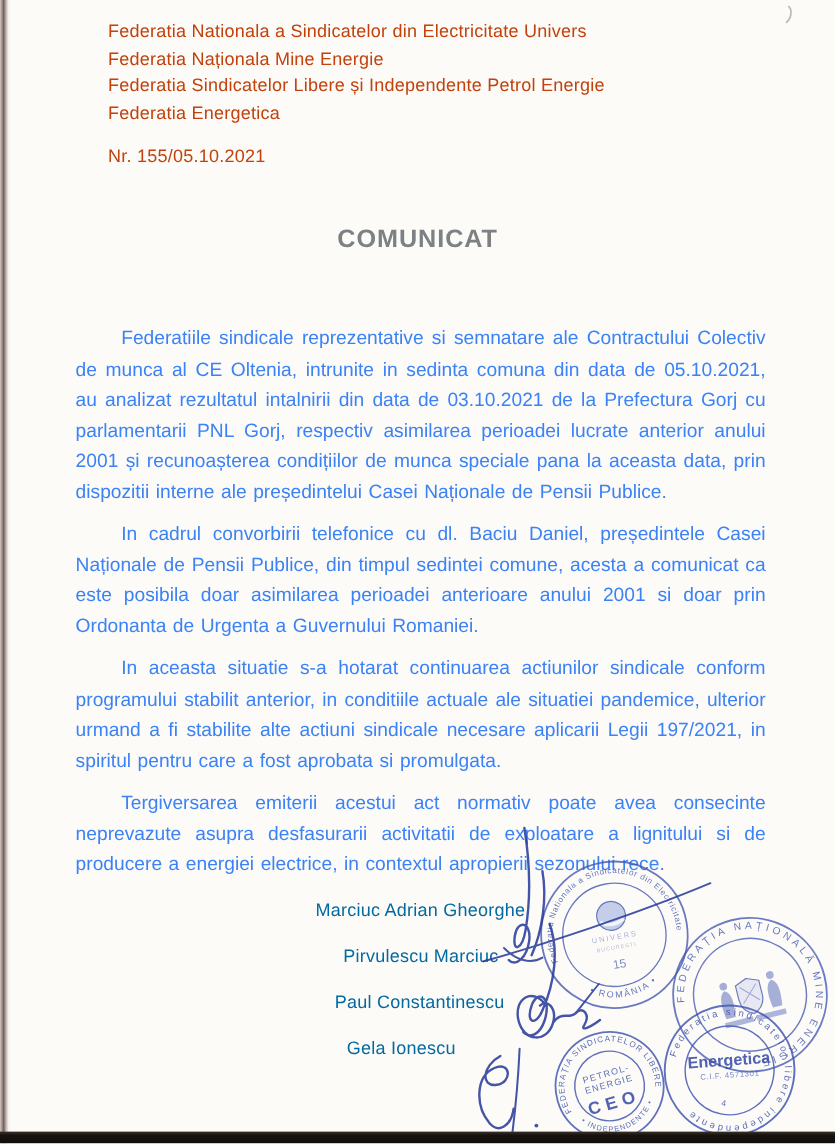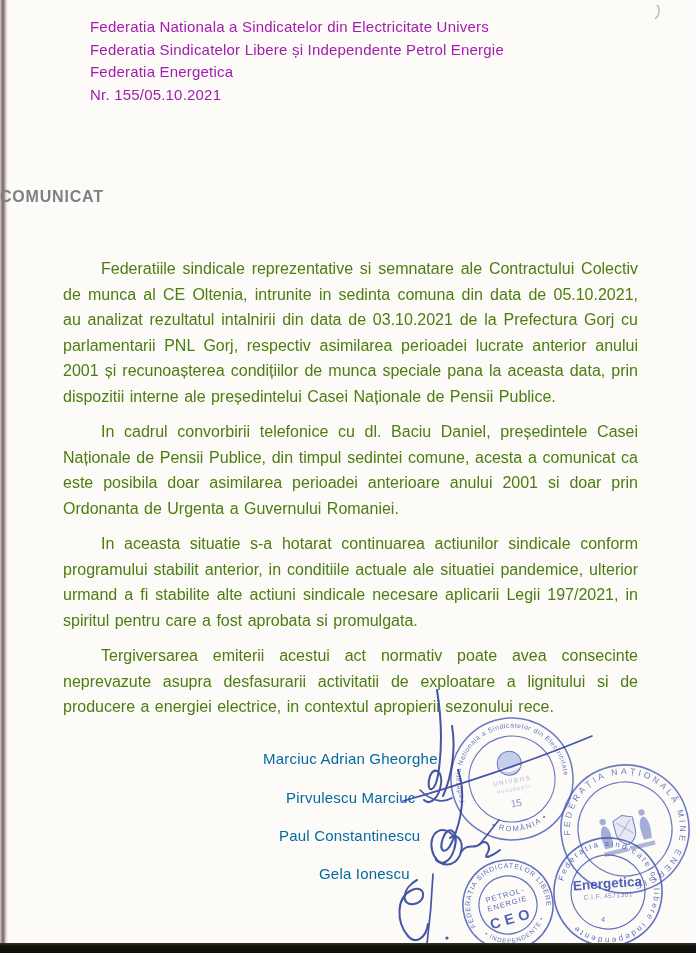--- a/index.html
+++ b/index.html
@@ -13,54 +13,55 @@
     background:linear-gradient(to right,#cfc0bc 0px,#8d7a76 2px,#5e4d4b 3px,#b7aaa5 5px,#f4f0ec 7px,#fcfbf8 9px);
     opacity:.9;
   }
   .edge-bottom{
     position:absolute;left:0;right:0;bottom:0;height:10px;
     background:linear-gradient(to bottom,#3a332c 0px,#16130f 3px,#100e0b 10px);
     z-index:5;
   }
   .letterhead{
     position:absolute;left:90px;top:16px;right:56px;
-    color:#a21caf;font-size:15px;line-height:22.5px;letter-spacing:.2px;
+    color:#c2410c;font-size:15px;line-height:22.5px;letter-spacing:.2px;
   }
-  .letterhead .ref{margin-top:0;}
+  .letterhead .ref{margin-top:14px;}
   .doc-title{
     position:absolute;left:0;right:0;top:188px;margin:0;
-    color:#7d8084;font-size:16px;font-weight:bold;letter-spacing:.8px;
+    text-align:center;color:#7d8084;font-size:21px;font-weight:bold;letter-spacing:.8px;
   }
   .bodytext{
-    position:absolute;left:63px;top:256px;width:575px;
-    color:#4d7c0f;font-size:16px;line-height:25.5px;
+    position:absolute;left:63px;top:270px;width:575px;
+    color:#3b82f6;font-size:16px;line-height:25.5px;
   }
   .bodytext p{
     margin:0 0 10px 0;text-align:justify;text-indent:38px;
     word-spacing:1px;
   }
   .signatory{
     position:absolute;color:#0369a1;font-size:15px;letter-spacing:.2px;white-space:nowrap;
   }
   .n1{left:263px;top:750px;}
   .n2{left:286px;top:789px;}
   .n3{left:279px;top:827px;}
-  .n4{left:319px;top:865px;}
+  .n4{left:289px;top:865px;}
   .overlay{position:absolute;left:0;top:0;z-index:4;pointer-events:none;}
   .stamp-txt{fill:#3f54ae;}
   .stamp-ring{stroke:#4558b2;fill:none;}
 </style>
 </head>
 <body>
 
 <div class="page">
   <div class="edge-left"></div>
 
   <div class="letterhead">
     <div>Federatia Nationala a Sindicatelor din Electricitate Univers</div>
+    <div>Federatia Naționala Mine Energie</div>
     <div>Federatia Sindicatelor Libere și Independente Petrol Energie</div>
     <div>Federatia Energetica</div>
     <div class="ref">Nr. 155/05.10.2021</div>
   </div>
 
   <h1 class="doc-title">COMUNICAT</h1>
 
   <div class="bodytext">
     <p>Federatiile sindicale reprezentative si semnatare ale Contractului Colectiv de munca al CE Oltenia, intrunite in sedinta comuna din data de 05.10.2021, au analizat rezultatul intalnirii din data de 03.10.2021 de la Prefectura Gorj cu parlamentarii PNL Gorj, respectiv asimilarea perioadei lucrate anterior anului 2001 și recunoașterea condițiilor de munca speciale pana la aceasta data, prin dispozitii interne ale președintelui Casei Naționale de Pensii Publice.</p>
     <p>In cadrul convorbirii telefonice cu dl. Baciu Daniel, președintele Casei Naționale de Pensii Publice, din timpul sedintei comune, acesta a comunicat ca este posibila doar asimilarea perioadei anterioare anului 2001 si doar prin Ordonanta de Urgenta a Guvernului Romaniei.</p>

